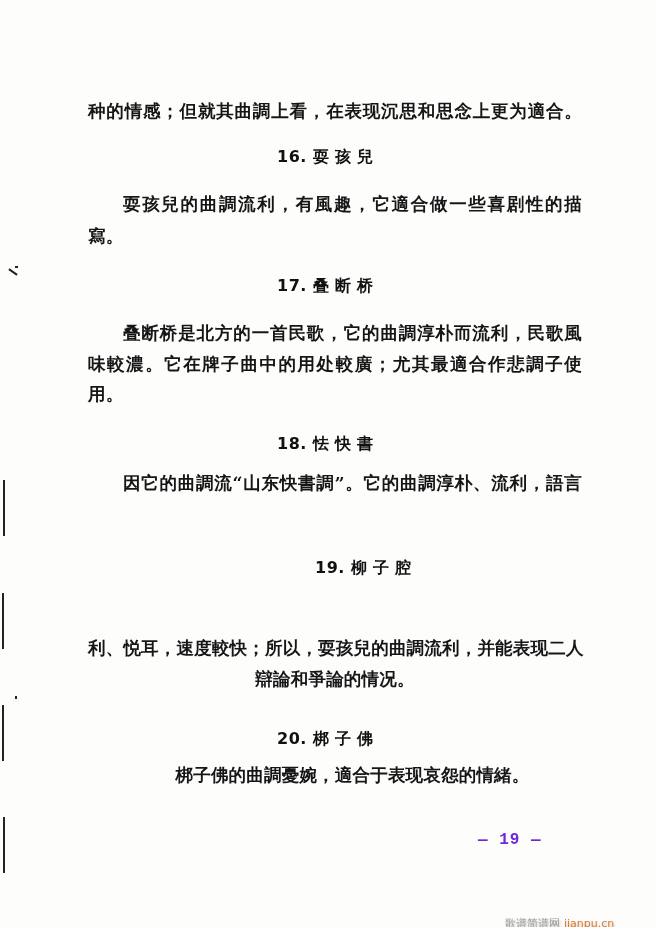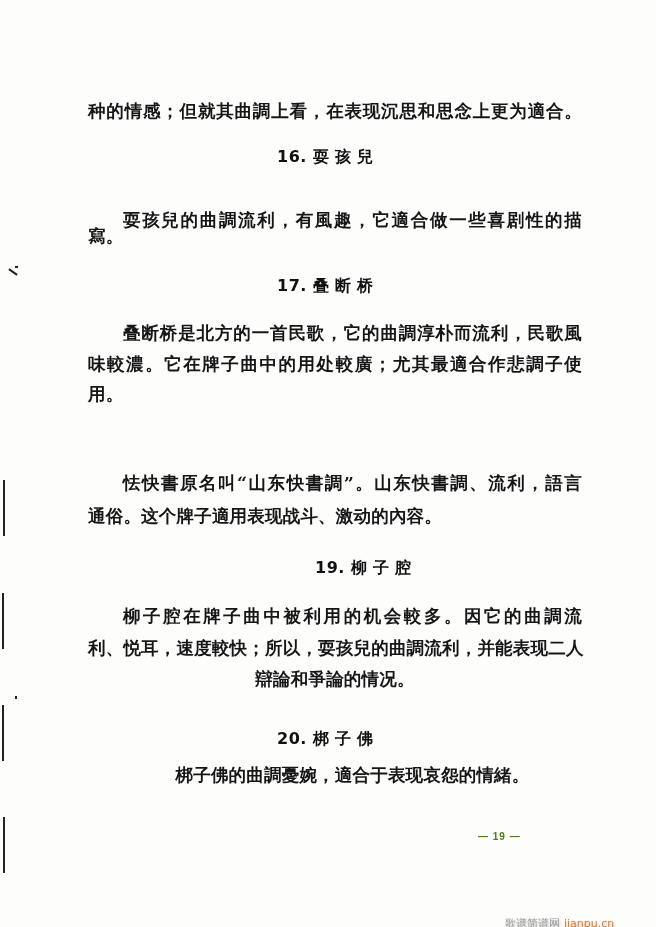--- a/index.html
+++ b/index.html
@@ -47,25 +47,25 @@
       font-size: 16px;
       line-height: 22px;
       letter-spacing: 6px;
       color: #111111;
     }
     .title .num { letter-spacing: 0.5px; margin-right: 6px; }
     .page-number {
       position: absolute;
       left: 478px;
       top: 815px;
-      font-family: Liberation Sans, sans-serif;
-      font-size: 10px;
+      font-family: Liberation Mono, monospace;
+      font-size: 16px;
       font-weight: bold;
       letter-spacing: 1px;
-      color: #4d7c0f;
+      color: #6d28d9;
     }
     .margin-mark {
       position: absolute;
       background: #222;
     }
     .watermark {
       position: absolute;
       left: 505px;
       top: 900px;
       font-size: 11px;
@@ -88,37 +88,38 @@
   <div class="margin-mark" style="left:15px;top:680px;width:2px;height:3px;"></div>
   <div class="margin-mark" style="left:2px;top:689px;width:1.5px;height:56px;"></div>
   <div class="margin-mark" style="left:3px;top:801px;width:1.5px;height:56px;"></div>
   <div class="margin-mark" style="left:3px;top:912px;width:1.5px;height:15px;"></div>
 
   <div class="line justify" style="top:84px;">种的情感；但就其曲調上看，在表现沉思和思念上更为適合。</div>
 
   <div class="title" style="top:130px;">
     <span class="num">16.</span><span>耍孩兒</span>
   </div>
-  <div class="line indent justify" style="top:177px;margin-top:16px;">耍孩兒的曲調流利，有風趣，它適合做一些喜剧性的描</div>
+  <div class="line indent justify" style="top:177px;">耍孩兒的曲調流利，有風趣，它適合做一些喜剧性的描</div>
   <div class="line" style="top:209px;">寫。</div>
 
   <div class="title" style="top:259px;">
     <span class="num">17.</span><span>叠断桥</span>
   </div>
   <div class="line justify" style="top:337px;">味較濃。它在牌子曲中的用处較廣；尤其最適合作悲調子使</div>
   <div class="line indent justify" style="top:306px;">叠断桥是北方的一首民歌，它的曲調淳朴而流利，民歌風</div>
   <div class="line" style="top:367px;">用。</div>
 
-  <div class="line indent justify" style="top:456px;">怯快書原名叫“山东快書調”。山东快書調、流利，語言</div>
-  <div class="line" style="top:489px;">通俗。这个牌子適用表现战斗、激动的內容。</div>
+  <div class="title" style="top:417px;">
+    <span class="num">18.</span><span>怯快書</span>
+  </div>
+  <div class="line indent justify" style="top:456px;">因它的曲調流“山东快書調”。它的曲調淳朴、流利，語言</div>
 
   <div class="title" style="top:541px;padding-left:38px;">
     <span class="num">19.</span><span>柳子腔</span>
   </div>
-  <div class="line indent justify" style="top:589px;">柳子腔在牌子曲中被利用的机会較多。因它的曲調流</div>
   <div class="line justify" style="top:621px;">利、悦耳，速度較快；所以，耍孩兒的曲調流利，并能表现二人</div>
   <div class="line" style="top:652px;text-align:center;">辯論和爭論的情况。</div>
 
   <div class="title" style="top:703px;margin-top:9px;">
     <span class="num">20.</span><span>梆子佛</span>
   </div>
   <div class="line indent" style="top:748px;text-align:center;">梆子佛的曲調憂婉，適合于表现哀怨的情緒。</div>
 
   <div class="page-number">— 19 —</div>
 

